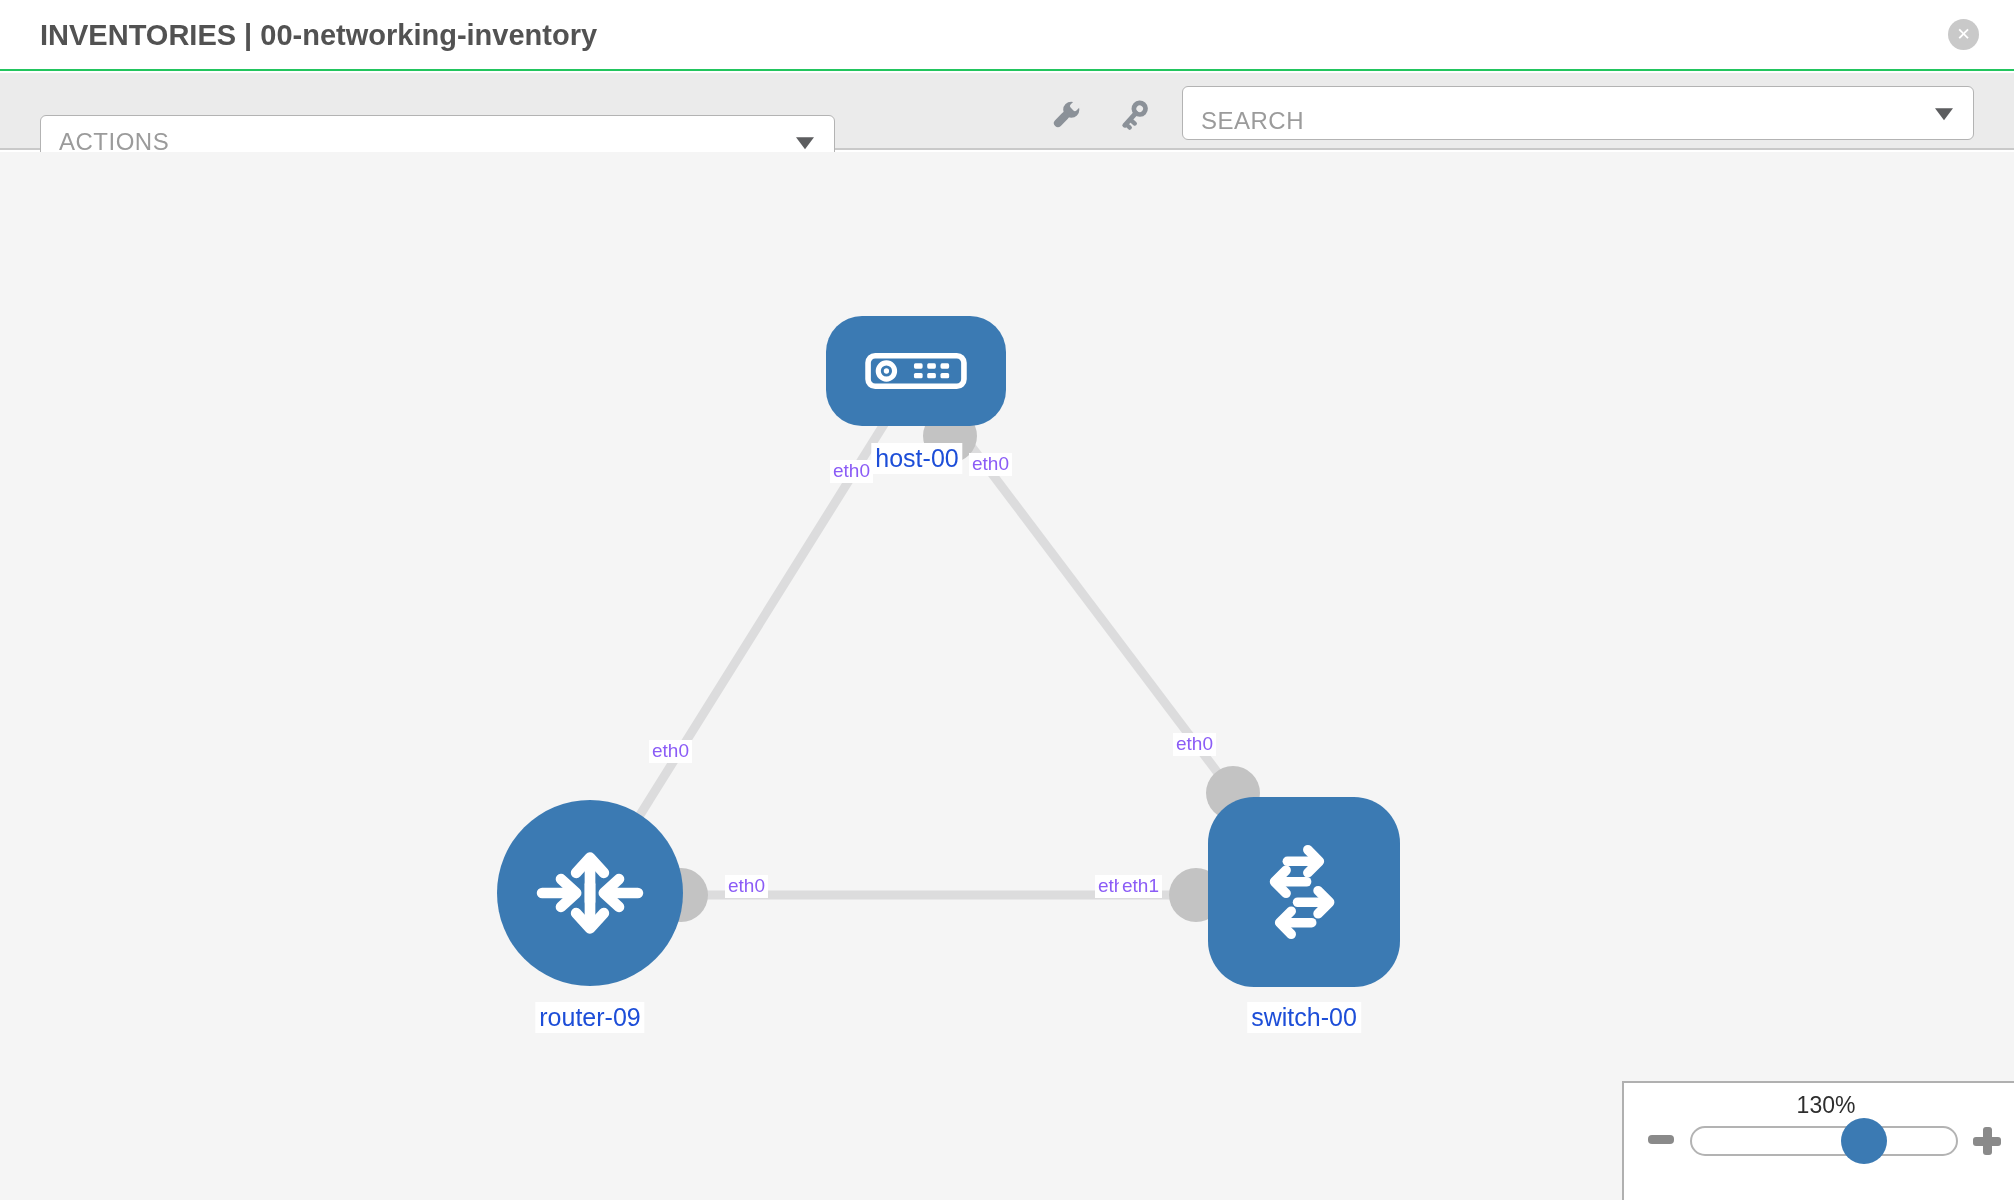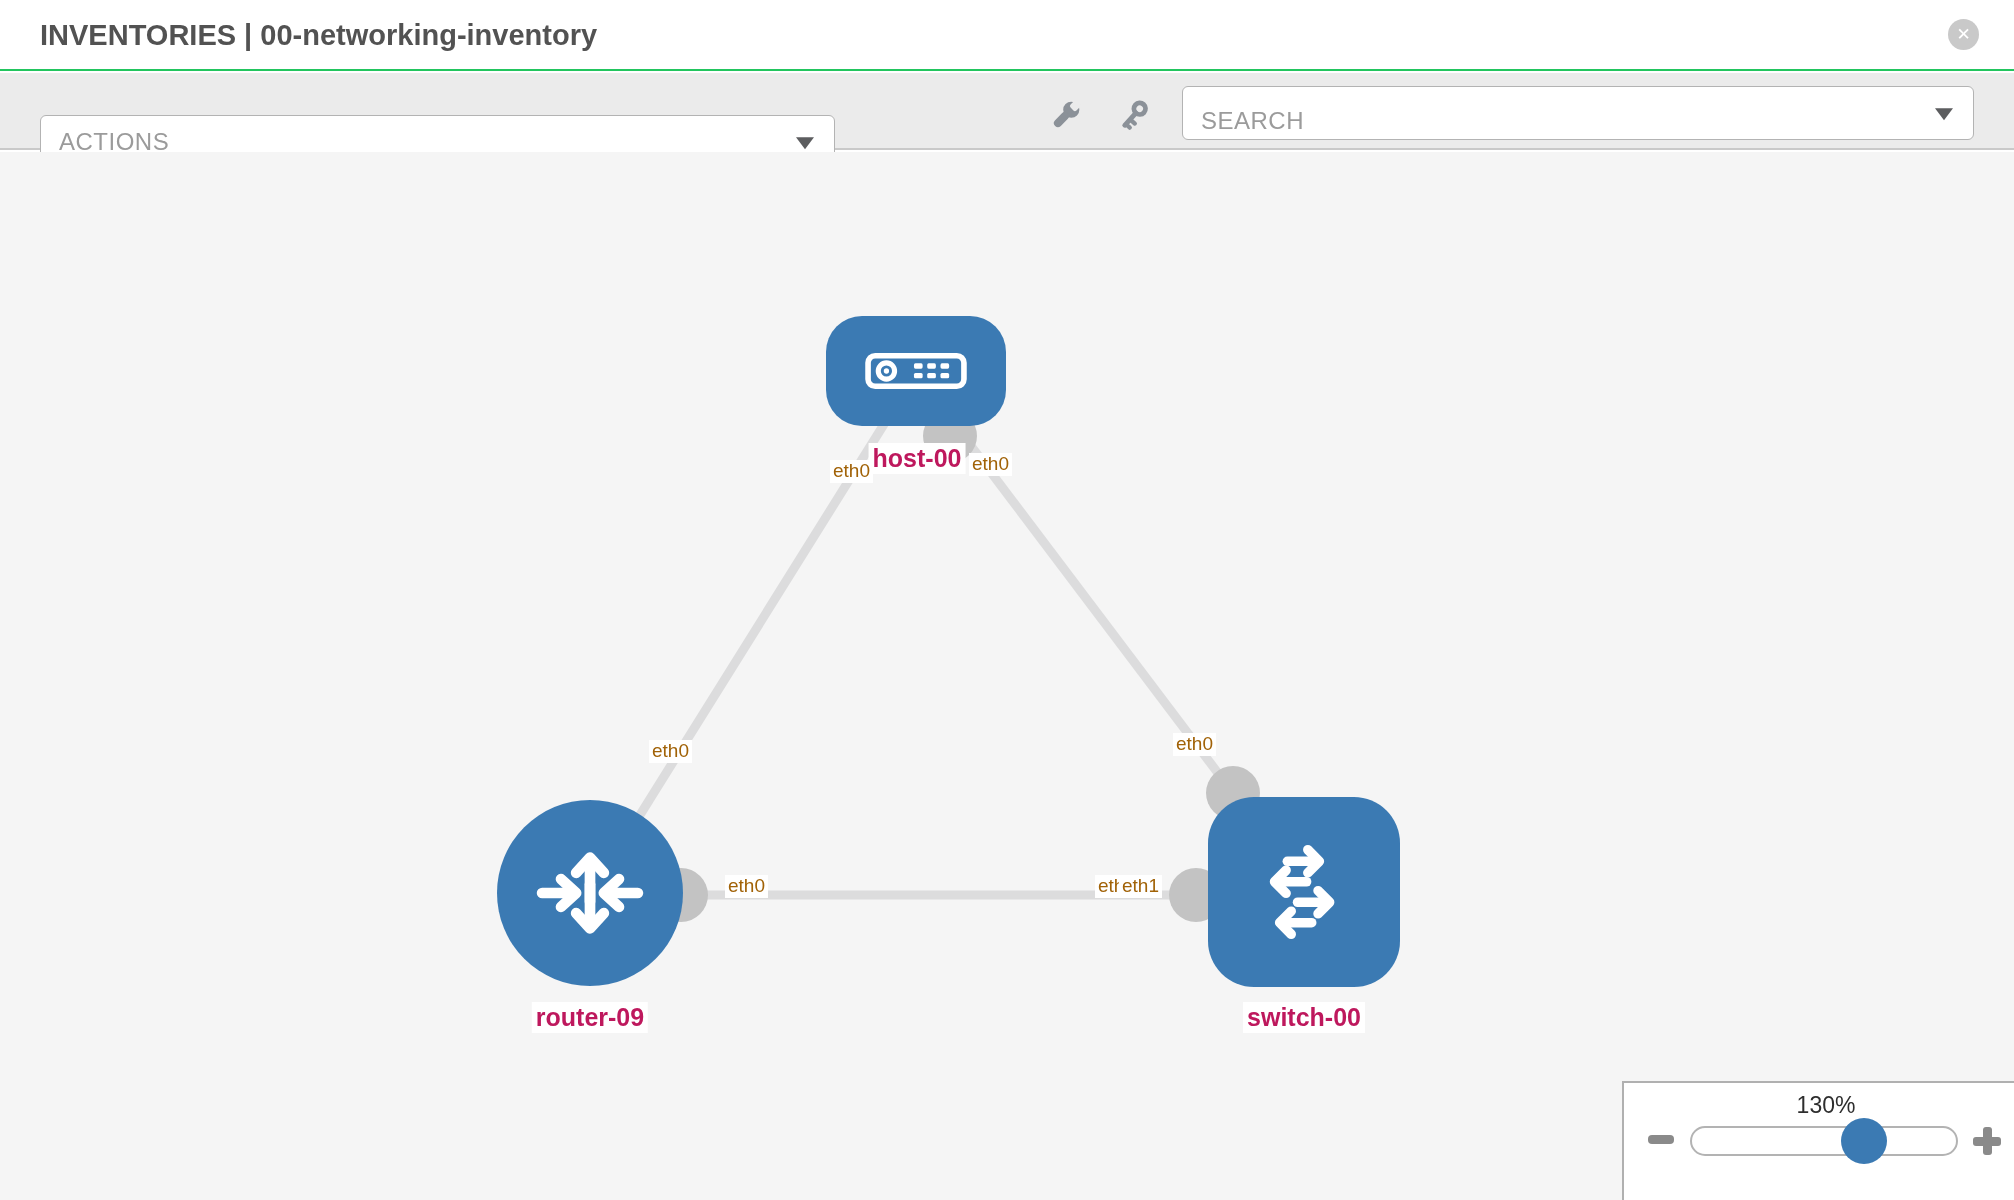--- a/index.html
+++ b/index.html
@@ -76,30 +76,30 @@
     position:absolute; z-index:3; background:#3b7ab3;
     display:flex; align-items:center; justify-content:center;
     cursor:pointer;
   }
   .node-host   { left:826px;  top:164px; width:180px; height:110px; border-radius:36px; }
   .node-router { left:497px;  top:648px; width:186px; height:186px; border-radius:50%; }
   .node-switch { left:1208px; top:645px; width:192px; height:190px; border-radius:46px; }
 
   .node-label {
     position:absolute; z-index:4; transform:translateX(-50%);
-    font-size:25px; color:#be185d; background:#ffffff;
-    padding:1px 4px; white-space:nowrap; line-height:1.15;font-weight:bold;
+    font-size:25px; color:#1d4ed8; background:#ffffff;
+    padding:1px 4px; white-space:nowrap; line-height:1.15;
   }
   .host-label   { left:917px;  top:291px; }
   .router-label { left:590px;  top:850px; }
   .switch-label { left:1304px; top:850px; }
 
   .if-label {
     position:absolute; z-index:4;
-    font-size:19px; color:#a16207; background:#ffffff;
+    font-size:19px; color:#8b5cf6; background:#ffffff;
     padding:1px 3px; white-space:nowrap; line-height:1.1;
   }
   .if-host-left    { left:830px;  top:308px; }
   .if-host-right   { left:969px;  top:301px; }
   .if-router-top   { left:649px;  top:588px; }
   .if-switch-top   { left:1173px; top:581px; }
   .if-router-right { left:725px;  top:723px; }
   .if-sw-hidden    { left:1095px; top:723px; z-index:4; }
   .if-sw-eth1      { left:1119px; top:723px; z-index:5; }
 

